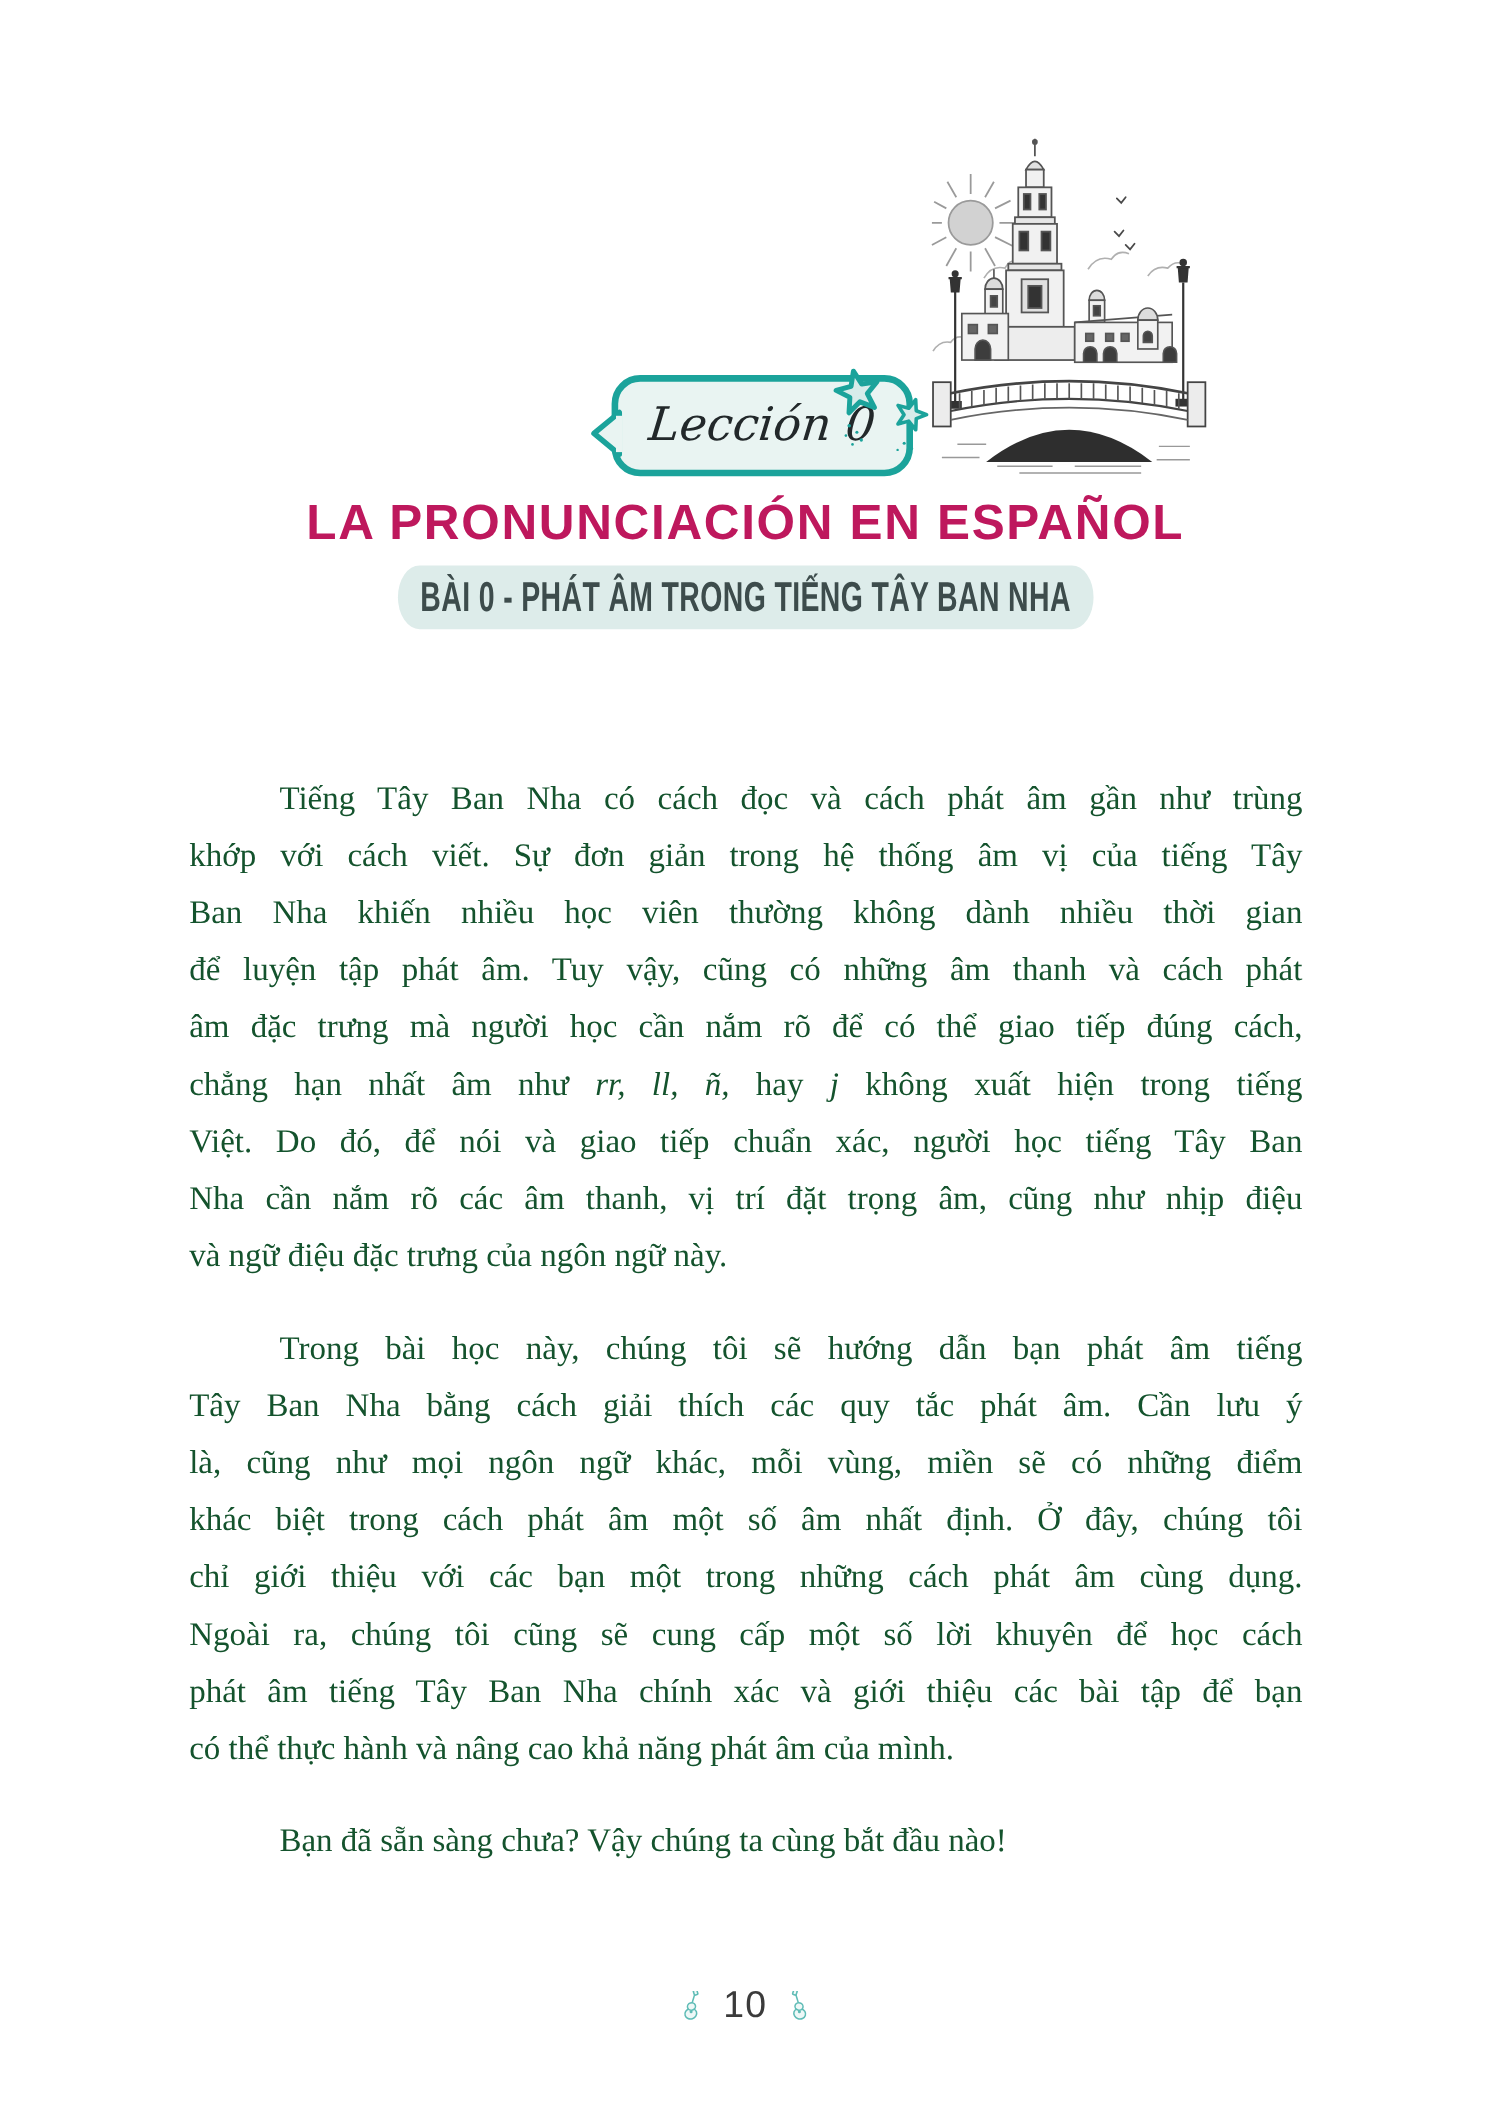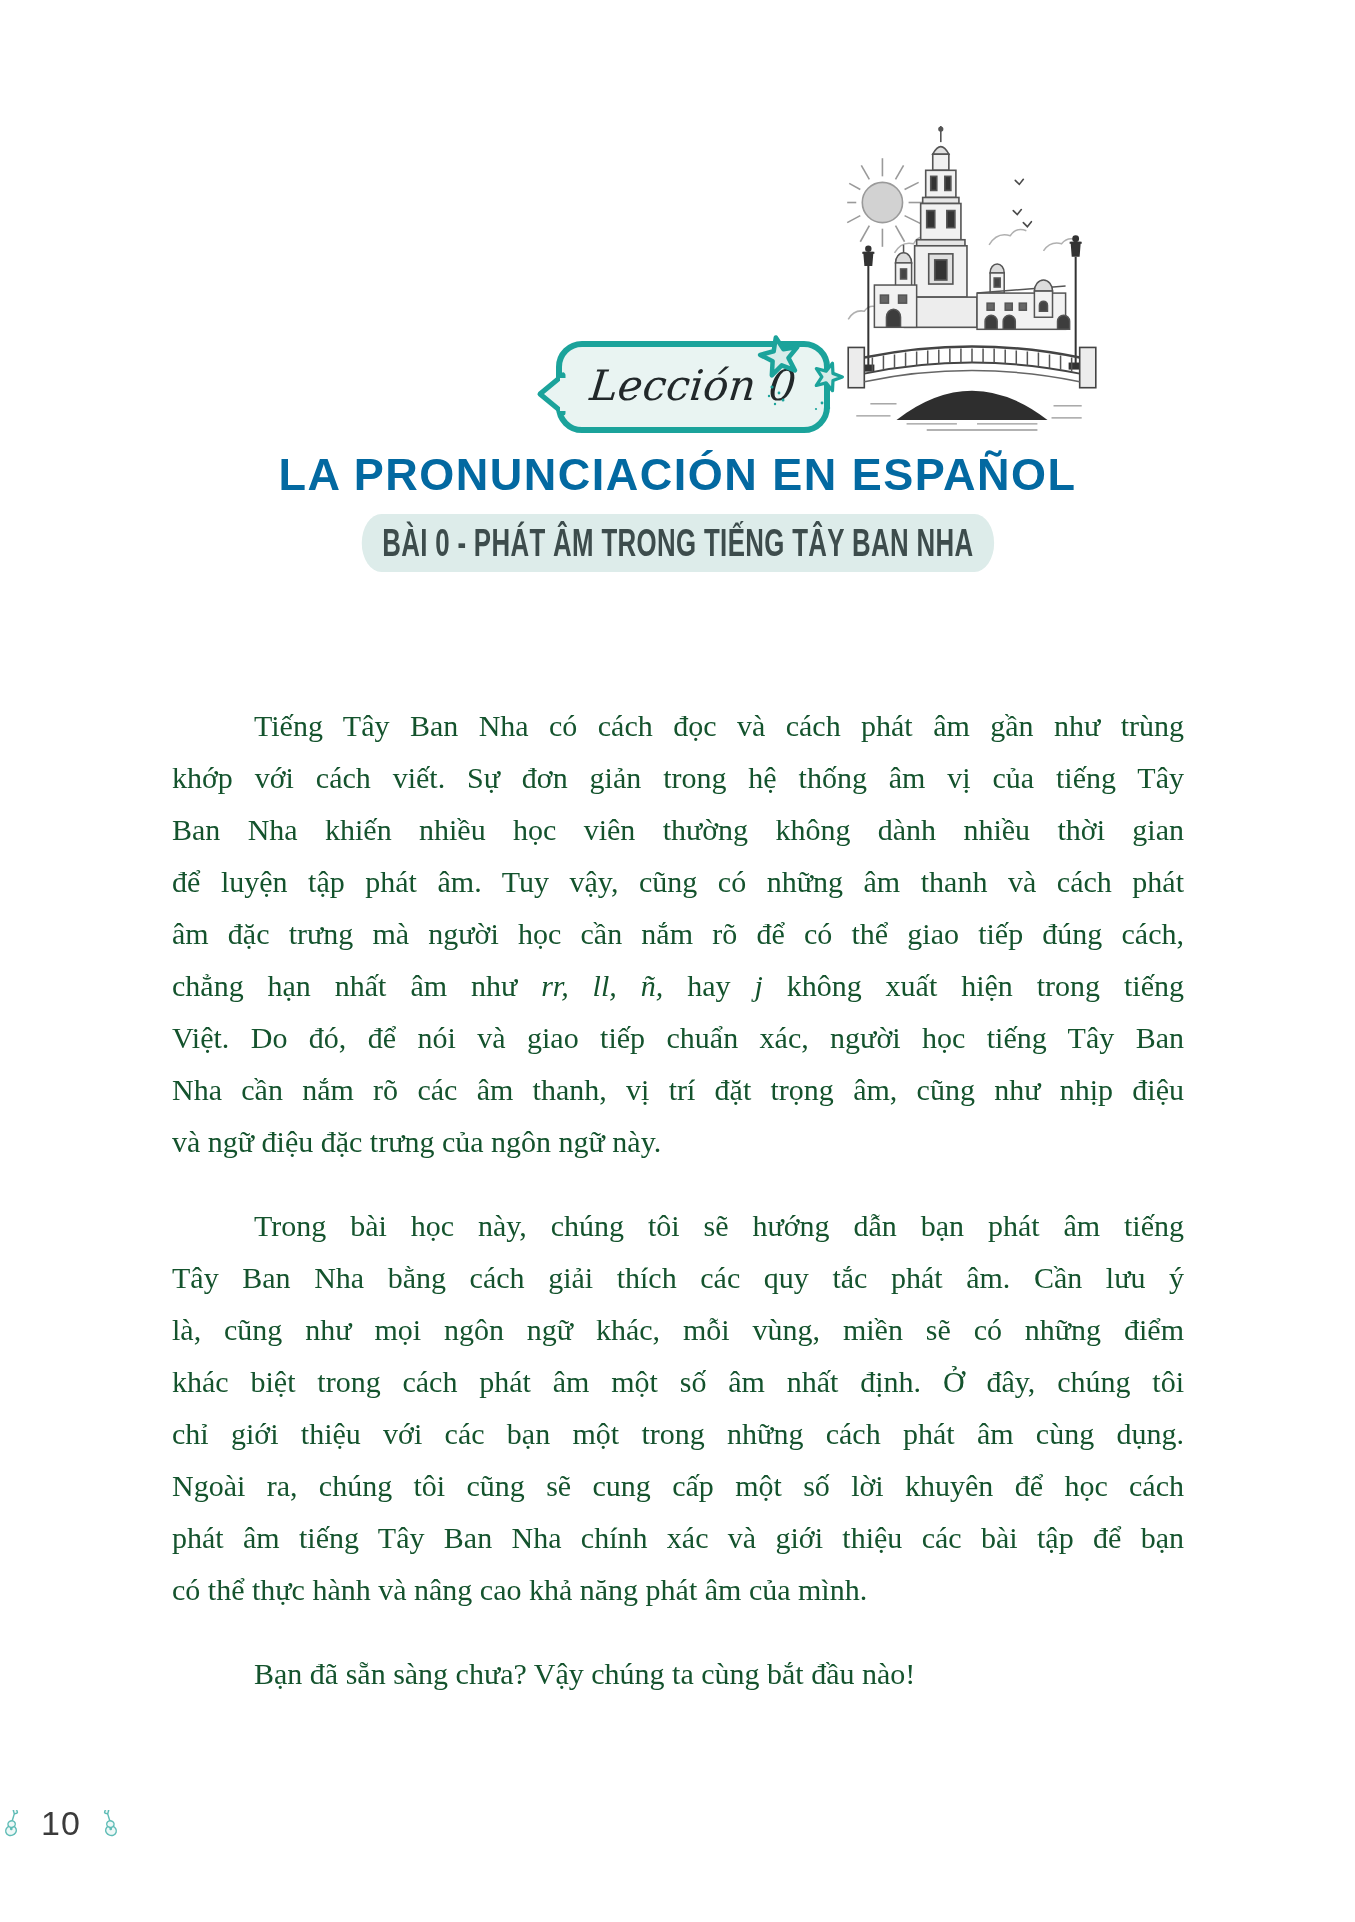--- a/index.html
+++ b/index.html
@@ -59,21 +59,21 @@
   .title{
     position:absolute;
     top:449px;
     left:0;
     width:100%;
     text-align:center;
     font-family:"Liberation Sans", sans-serif;
     font-weight:700;
     font-size:45px;
     letter-spacing:1.5px;
-    color:#0369a1;
+    color:#be185d;
     white-space:nowrap;
   }
   .badge-wrap{
     position:absolute;
     top:514px;
     left:0;
     width:100%;
     text-align:center;
   }
   .badge{
@@ -113,20 +113,21 @@
   .body-line em{font-style:italic;}
 
   
   .footer{
     position:absolute;
     top:1804px;
     left:0;
     width:100%;
     display:flex;
     align-items:center;
+    justify-content:center;
     gap:17px;
   }
   .page-number{
     font-family:"Liberation Sans", sans-serif;
     font-size:34px;
     color:#3b3b3b;
     letter-spacing:1px;
   }
   .guitar{width:24px;height:28px;}
 </style>

